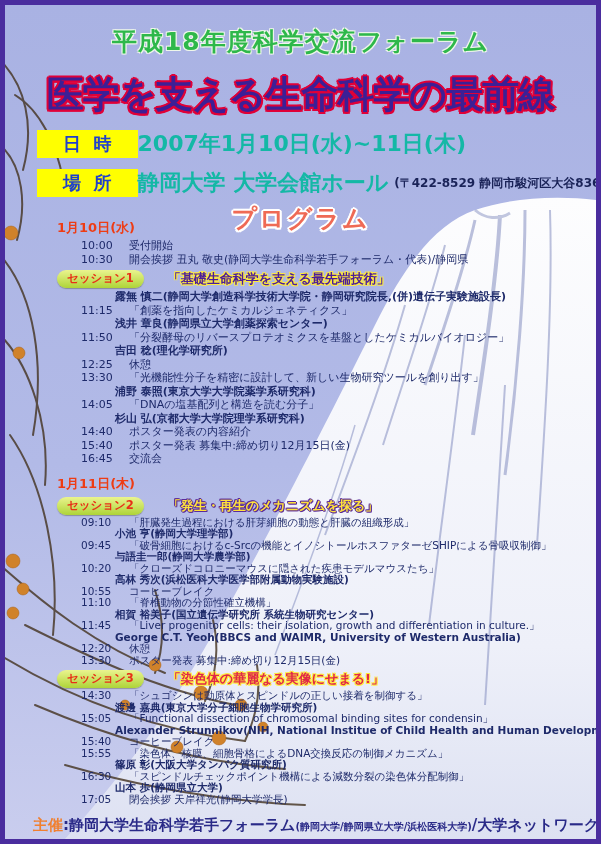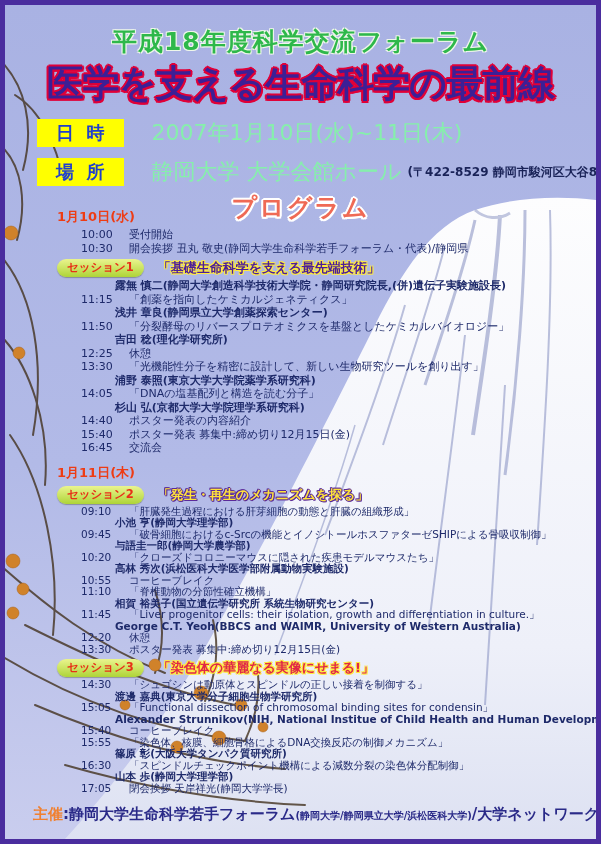--- a/index.html
+++ b/index.html
@@ -12,50 +12,50 @@
   .poster { position:relative; width:601px; height:844px; background:#4a2d9e; }
   svg.bg { position:absolute; left:5px; top:5px; width:591px; height:834px; display:block; }
   .content { position:absolute; left:5px; top:5px; width:591px; height:834px; overflow:hidden; }
 
   .forum-title {
     margin-top:20px; text-align:center;
     font-size:25px; font-weight:bold; color:#2eb84a; letter-spacing:1px;
     text-shadow:1px 1px 0 #eef6ea, -1px -1px 0 #eef6ea, 1px -1px 0 #eef6ea, -1px 1px 0 #eef6ea;
   }
   .main-title {
-    margin-top:1px; text-align:center;
+    margin-top:12px; text-align:center;
     font-size:37px; font-weight:bold; color:#3c1f96; letter-spacing:-1px;
     text-shadow:2px 0 #e00038, -2px 0 #e00038, 0 2px #e00038, 0 -2px #e00038,
                 1.5px 1.5px #e00038, -1.5px -1.5px #e00038, 1.5px -1.5px #e00038, -1.5px 1.5px #e00038;
   }
   .info-row { margin:9px 0 0 32px; display:flex; align-items:center; }
   .label {
     background:#ffff00; color:#2040cc; font-weight:bold; font-size:18px;
-    padding:2px 19px; margin-right:28px; white-space:pre;
-  }
-  .info-value { font-size:22px; font-weight:normal; color:#86efac; white-space:nowrap; }
+    padding:2px 26px; white-space:pre;
+  }
+  .info-value { font-size:22px; font-weight:bold; color:#14b8a6; white-space:nowrap; }
   .info-addr { font-size:12px; font-weight:bold; color:#1a2358; margin-left:6px; white-space:nowrap; }
 
   .program-heading {
     text-align:center; font-size:25px; font-weight:bold; color:#ef6a55; letter-spacing:2px;
     margin-top:4px; margin-bottom:-18px;
     text-shadow:2px 0 #fff, -2px 0 #fff, 0 2px #fff, 0 -2px #fff,
                 1.5px 1.5px #fff, -1.5px -1.5px #fff, 1.5px -1.5px #fff, -1.5px 1.5px #fff;
   }
 
   .day-date { color:#ee3c14; font-weight:bold; font-size:13px; margin:2px 0 2px 52px; }
   .day2 { margin-top:9px; }
 
   .row { display:flex; font-size:11px; color:#1e2a6a; line-height:13.5px; }
   .time { margin-left:76px; width:48px; white-space:pre; flex:none; }
   .ttl { flex:1; white-space:nowrap; }
   .speaker { font-size:11px; color:#1e2a6a; line-height:13.5px; padding-left:110px; white-space:nowrap;font-weight:bold; }
   .day2 .row, .day2 .speaker { font-size:10.5px; line-height:11.5px;align-items:center; }
 
-  .session-row { margin:4px 0 2px 52px; display:flex; align-items:flex-start; }
+  .session-row { margin:4px 0 2px 52px; display:flex; align-items:flex-start;gap:10px; }
   .session-pill {
     background:linear-gradient(#eaf48e, #aed438); border-radius:9px;
     color:#e83018; font-weight:bold; font-size:11.5px; padding:1px 10px 2px; margin-right:14px;
     flex:none; box-shadow:0 1px 1px rgba(60,60,20,.35);
   }
   .session-title { font-size:13px; font-weight:bold; white-space:nowrap; }
   .session-title.v1 {
     color:#4c1d9a;
     text-shadow:1px 1px 0 #ffec3d, -1px -1px 0 #ffec3d, 1px -1px 0 #ffec3d, -1px 1px 0 #ffec3d;
   }
@@ -272,21 +272,21 @@
           </div>
           <div class="row">
             <span class="time">15:55</span>
             <span class="ttl">「染色体、核膜、細胞骨格によるDNA交換反応の制御メカニズム」</span>
           </div>
           <div class="speaker">篠原 彰(大阪大学タンパク質研究所)</div>
           <div class="row">
             <span class="time">16:30</span>
             <span class="ttl">「スピンドルチェックポイント機構による減数分裂の染色体分配制御」</span>
           </div>
-          <div class="speaker">山本 歩(静岡大学理学部)</div>
+          <div class="speaker">山本 歩(静岡県立大学)</div>
           <div class="row">
             <span class="time">17:05</span>
             <span class="ttl">閉会挨拶 天岸祥光(静岡大学学長)</span>
           </div>
         </div>
       </div>
 
     <div class="footer">
       <div class="organizer">
         <span class="org-label">主催</span><span class="org-main">:静岡大学生命科学若手フォーラム</span><span class="org-small">(静岡大学/静岡県立大学/浜松医科大学)</span><span class="org-main">/大学ネットワーク静岡/静岡県</span>

